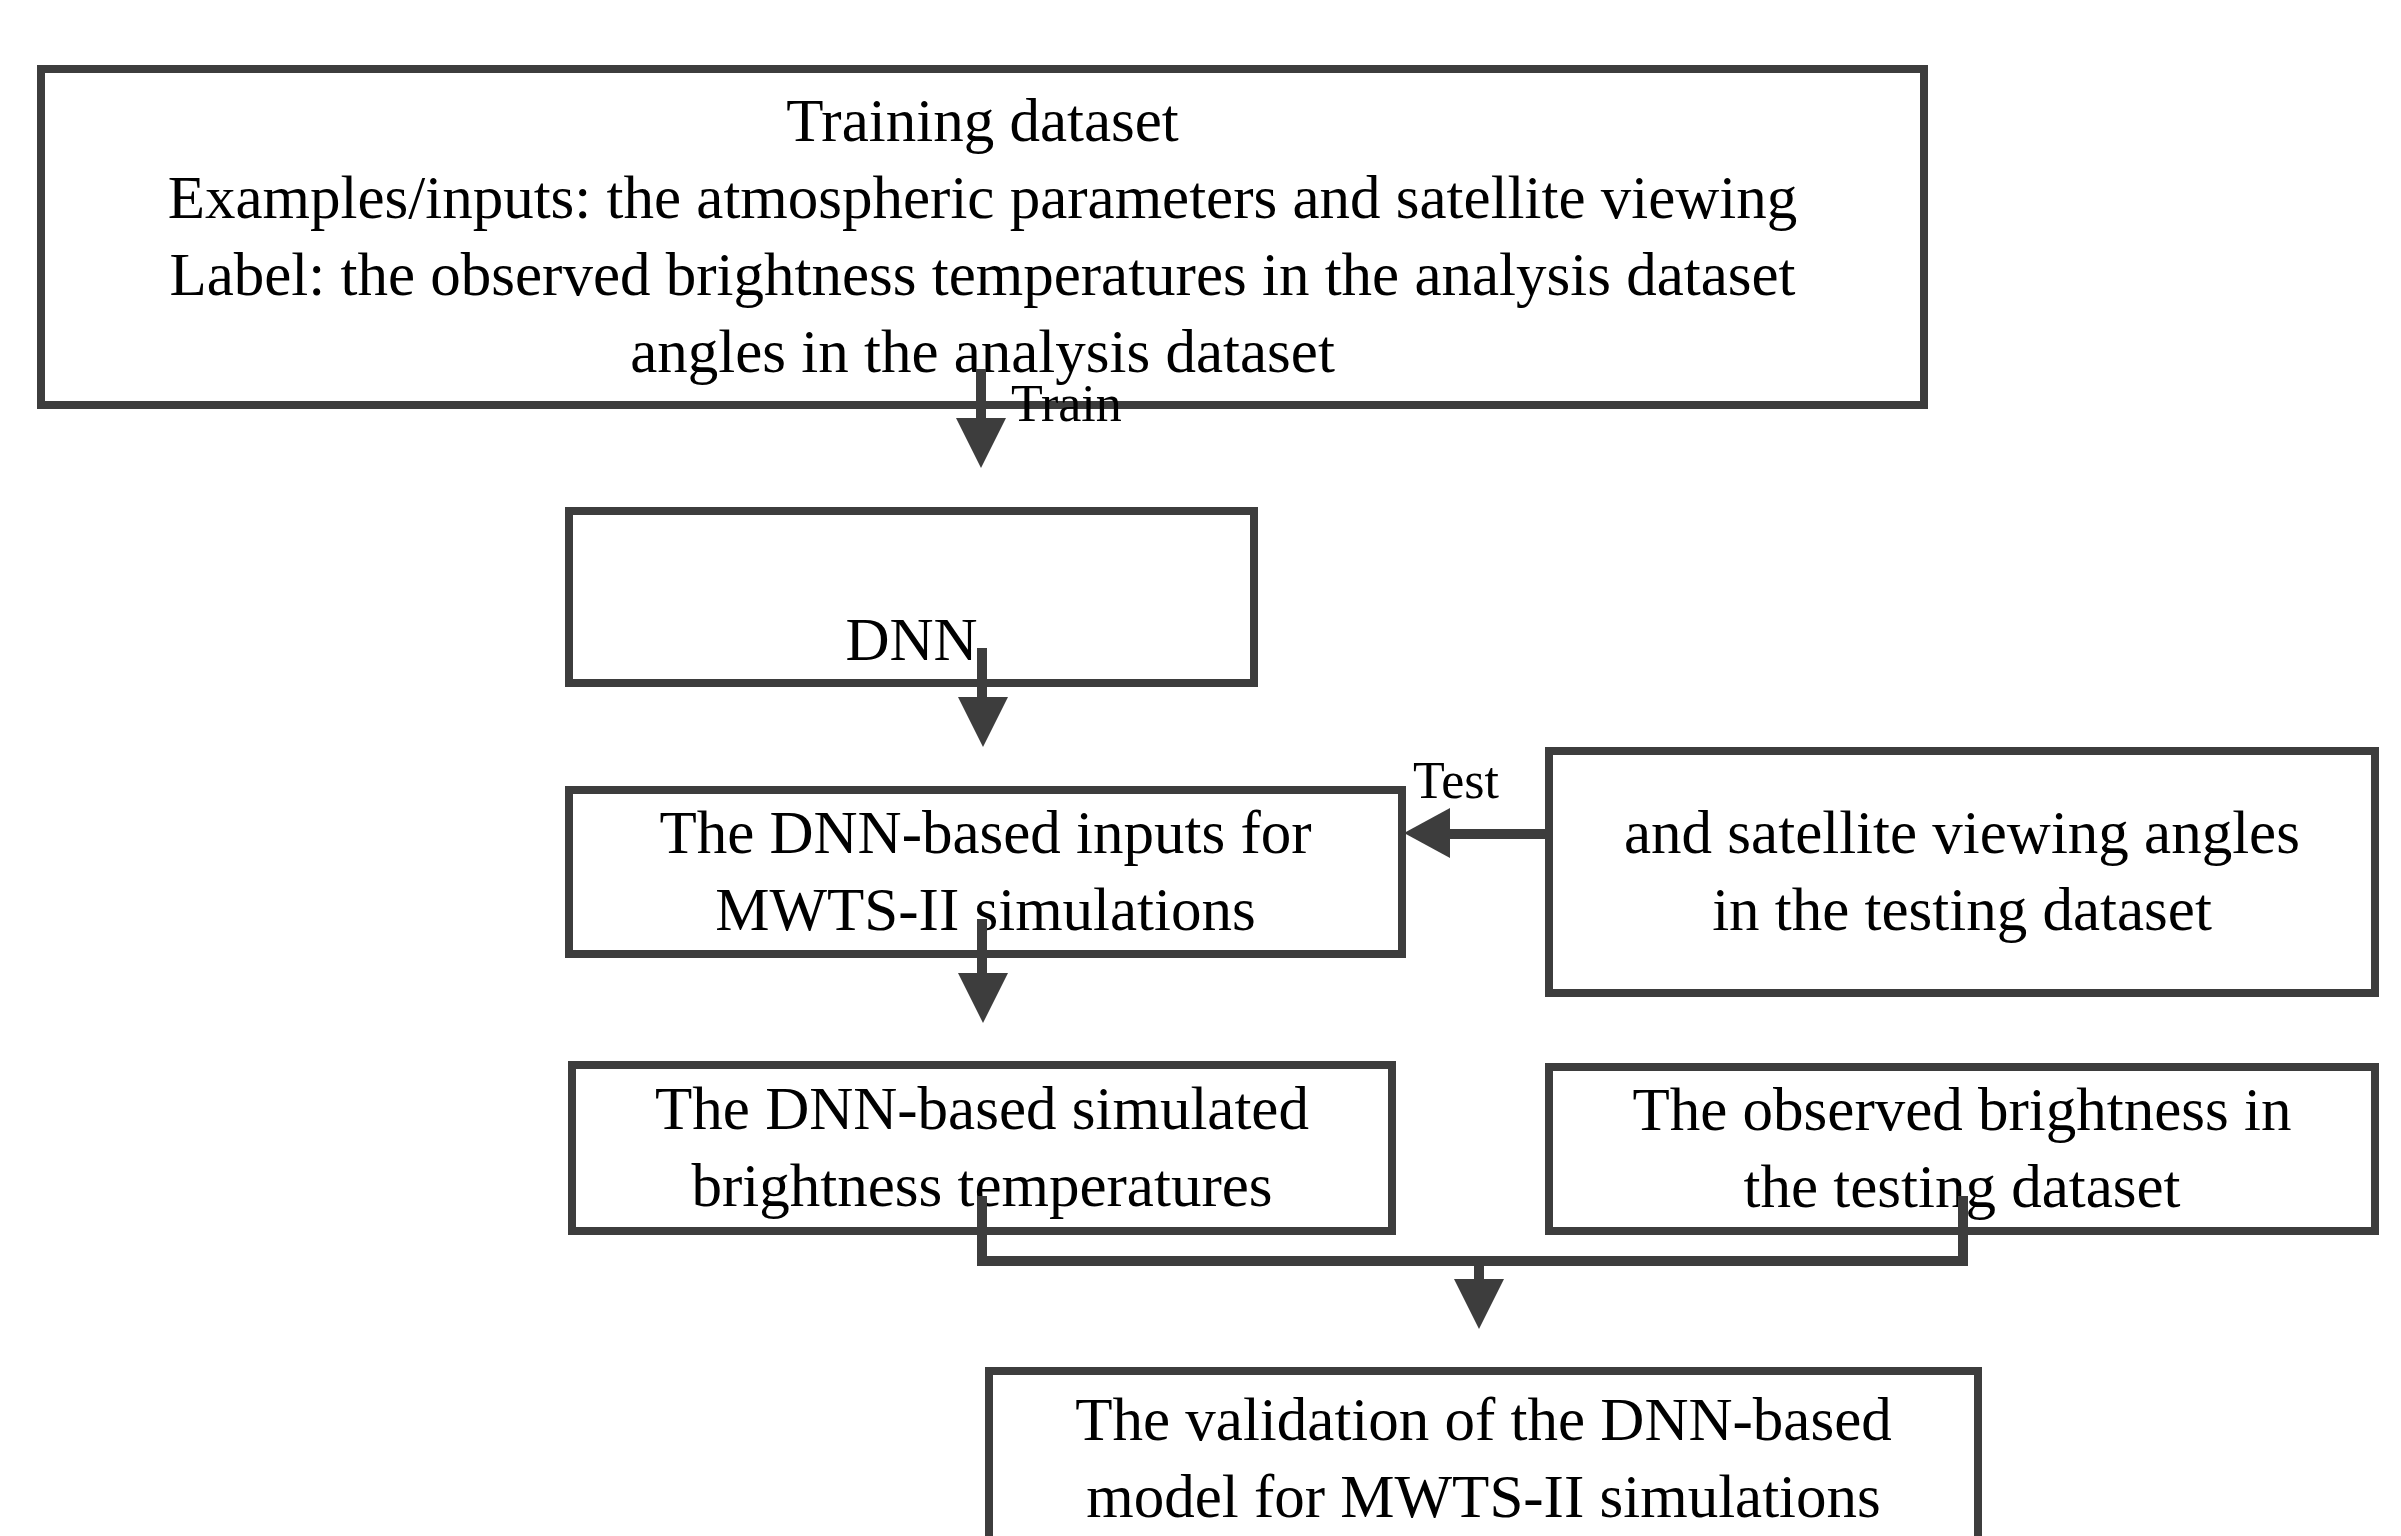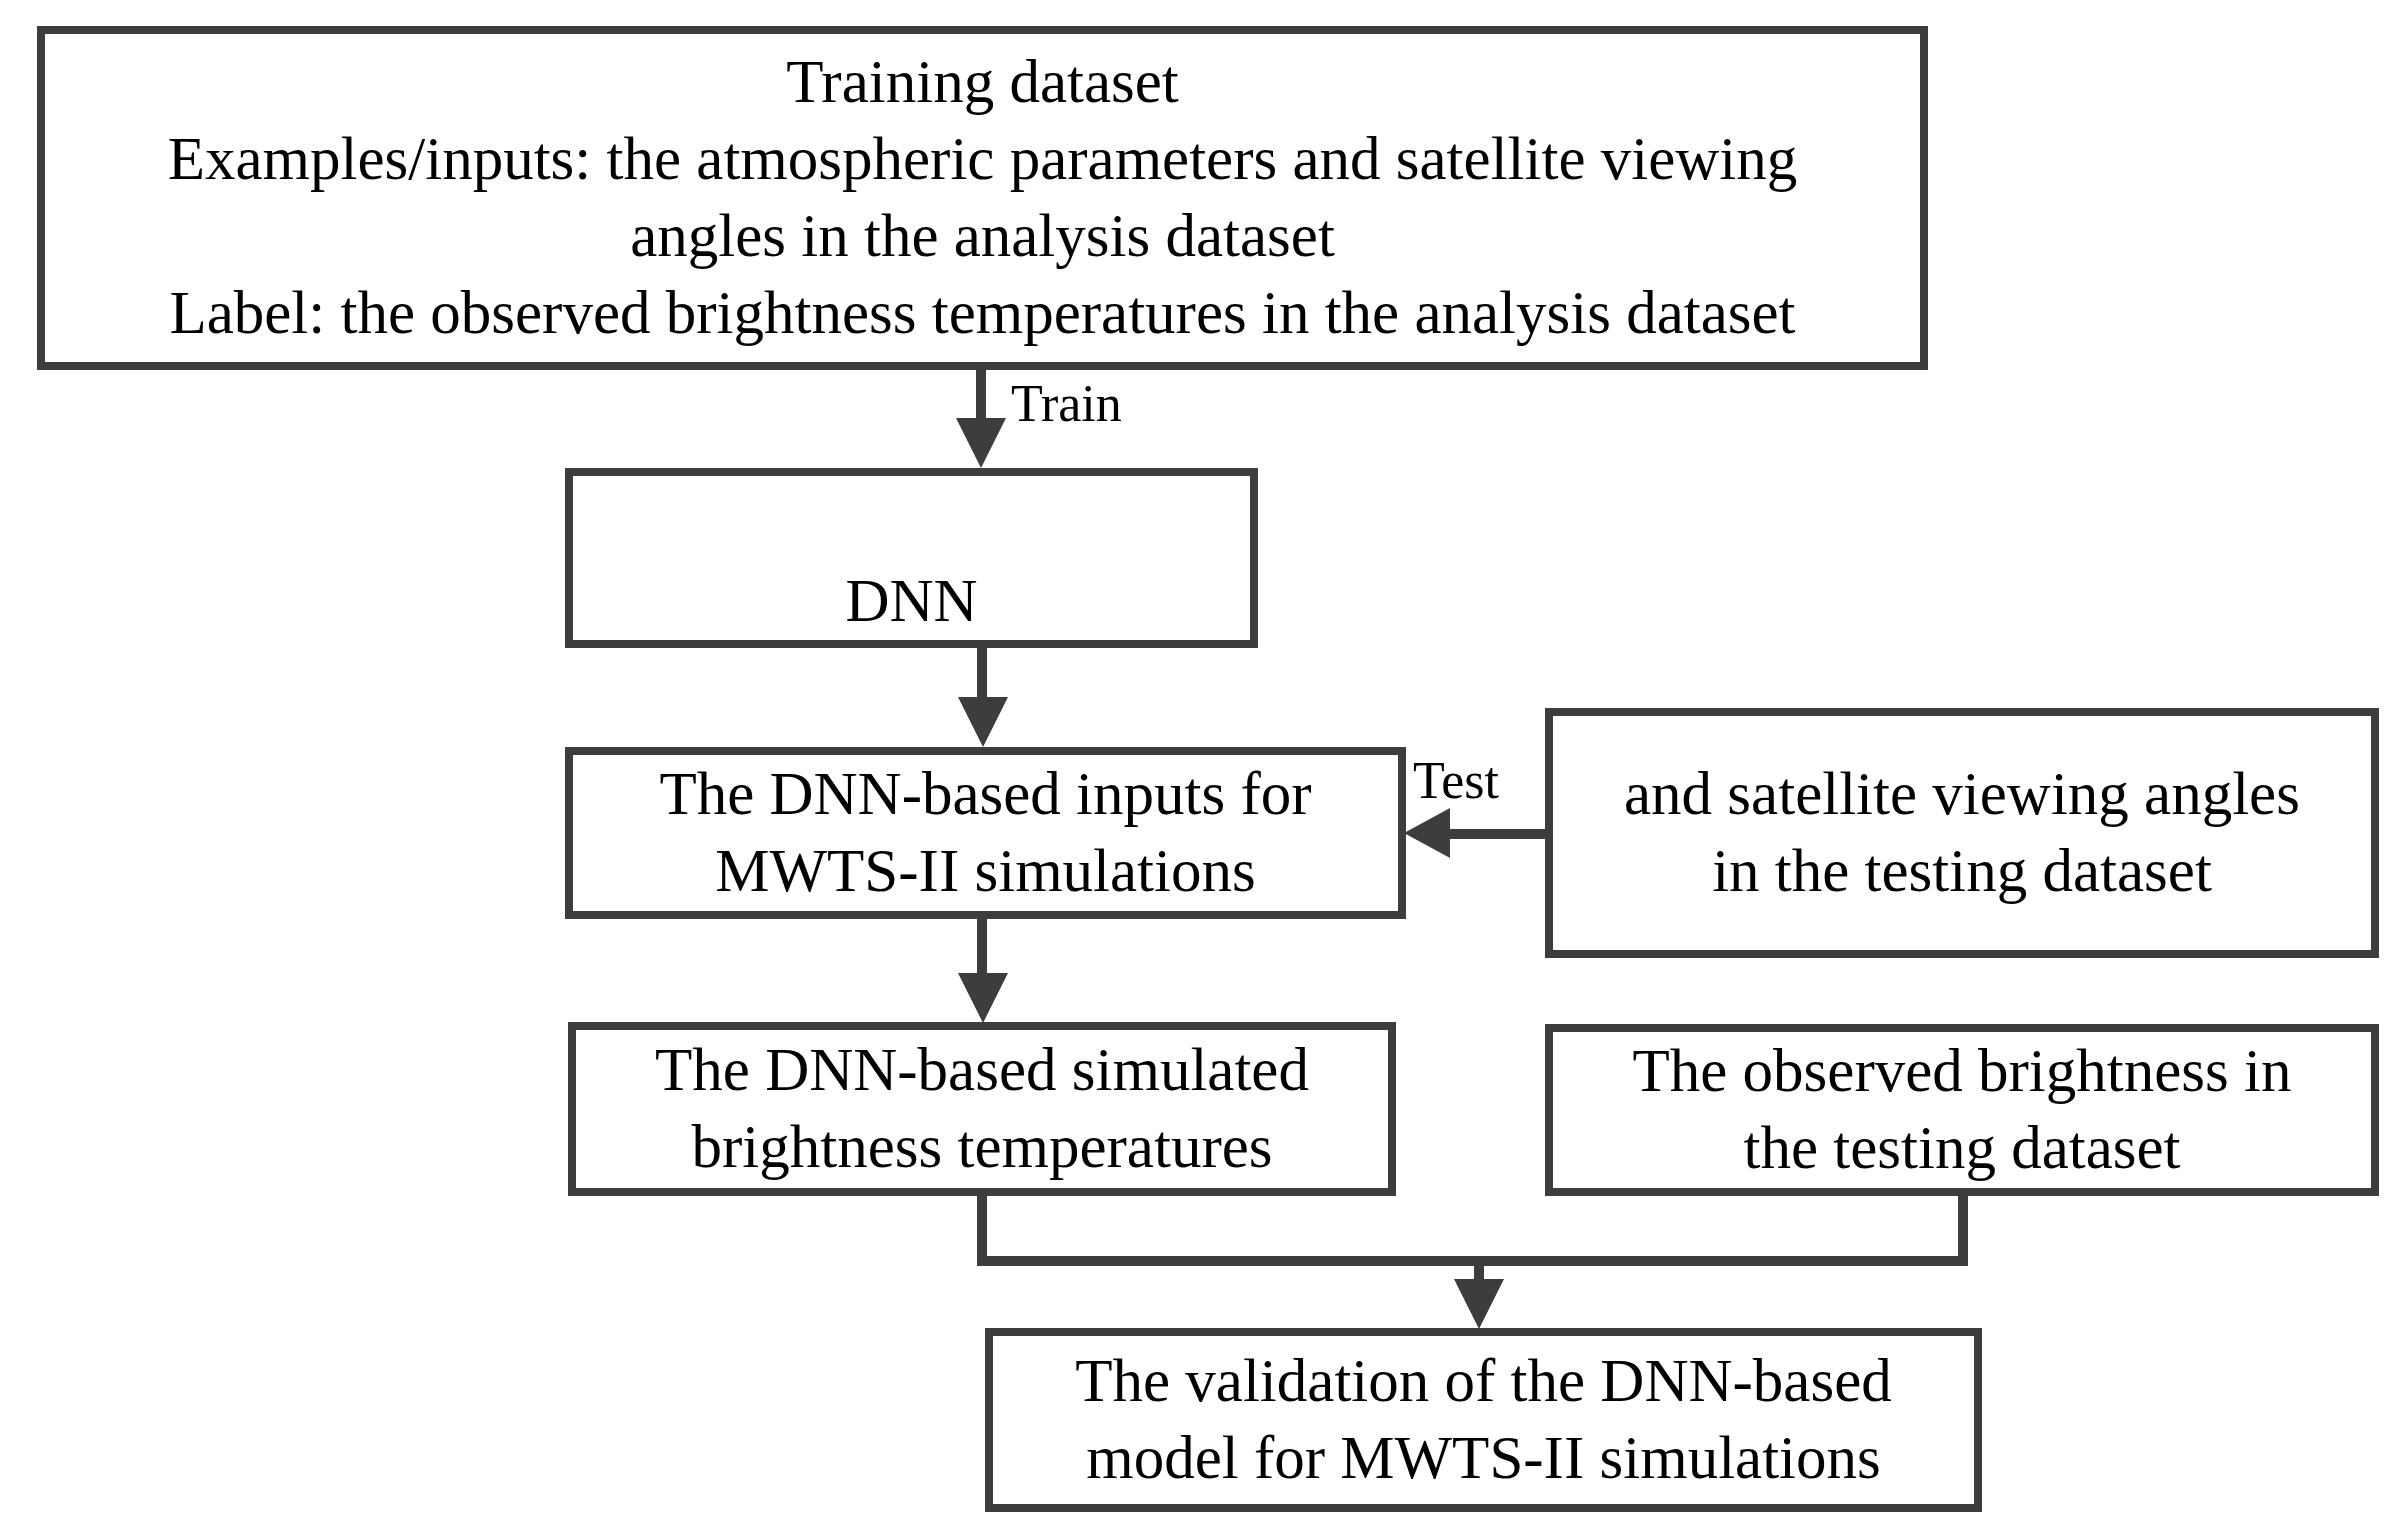--- a/index.html
+++ b/index.html
@@ -17,20 +17,21 @@
     position: absolute;
     border: 8.3px solid var(--line, #3d3d3d);
     background: #ffffff;
     display: flex;
     flex-direction: column;
     justify-content: center;
     align-items: center;
     font-size: 61px;
     line-height: 1.26;
     text-align: center;
+    margin-top: 39px;
   }
   .ln { white-space: nowrap; }
   .vline { position: absolute; width: 10px; background: var(--line, #3d3d3d); }
   .hline { position: absolute; height: 10px; background: var(--line, #3d3d3d); }
   .head-down {
     position: absolute; width: 0; height: 0;
     border-left: 25px solid transparent;
     border-right: 25px solid transparent;
     border-top: 50px solid var(--line, #3d3d3d);
   }
@@ -43,22 +44,22 @@
   .lbl { position: absolute; font-size: 52px; line-height: 1; }
 </style>
 </head>
 <body>
 
 <div class="canvas">
 
   <div class="box" style="left:37px; top:26px; width:1891px; height:344px;">
     <div class="ln">Training dataset</div>
     <div class="ln">Examples/inputs: the atmospheric parameters and satellite viewing</div>
+    <div class="ln">Label: the observed brightness temperatures in the analysis dataset</div>
     <div class="ln">angles in the analysis dataset</div>
-    <div class="ln">Label: the observed brightness temperatures in the analysis dataset</div>
   </div>
 
   <div class="vline" style="left:976px; top:369px; height:61px;"></div>
   <div class="head-down" style="left:956px; top:418px;"></div>
   <div class="lbl" style="left:1011px; top:378px;">Train</div>
 
   <div class="box" style="left:565px; top:468px; width:693px; height:180px;justify-content:flex-end;">
     <div class="ln">DNN</div>
   </div>
 

